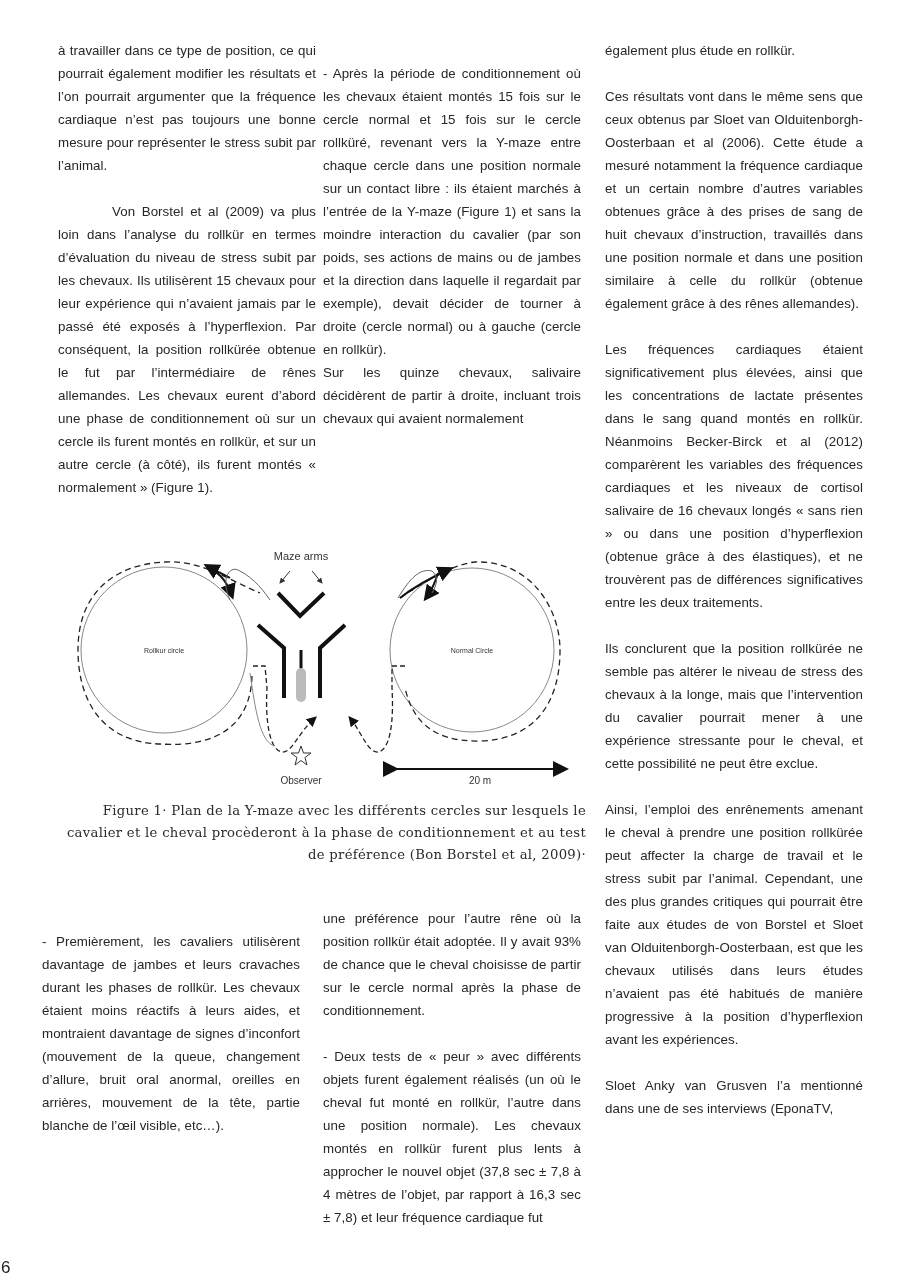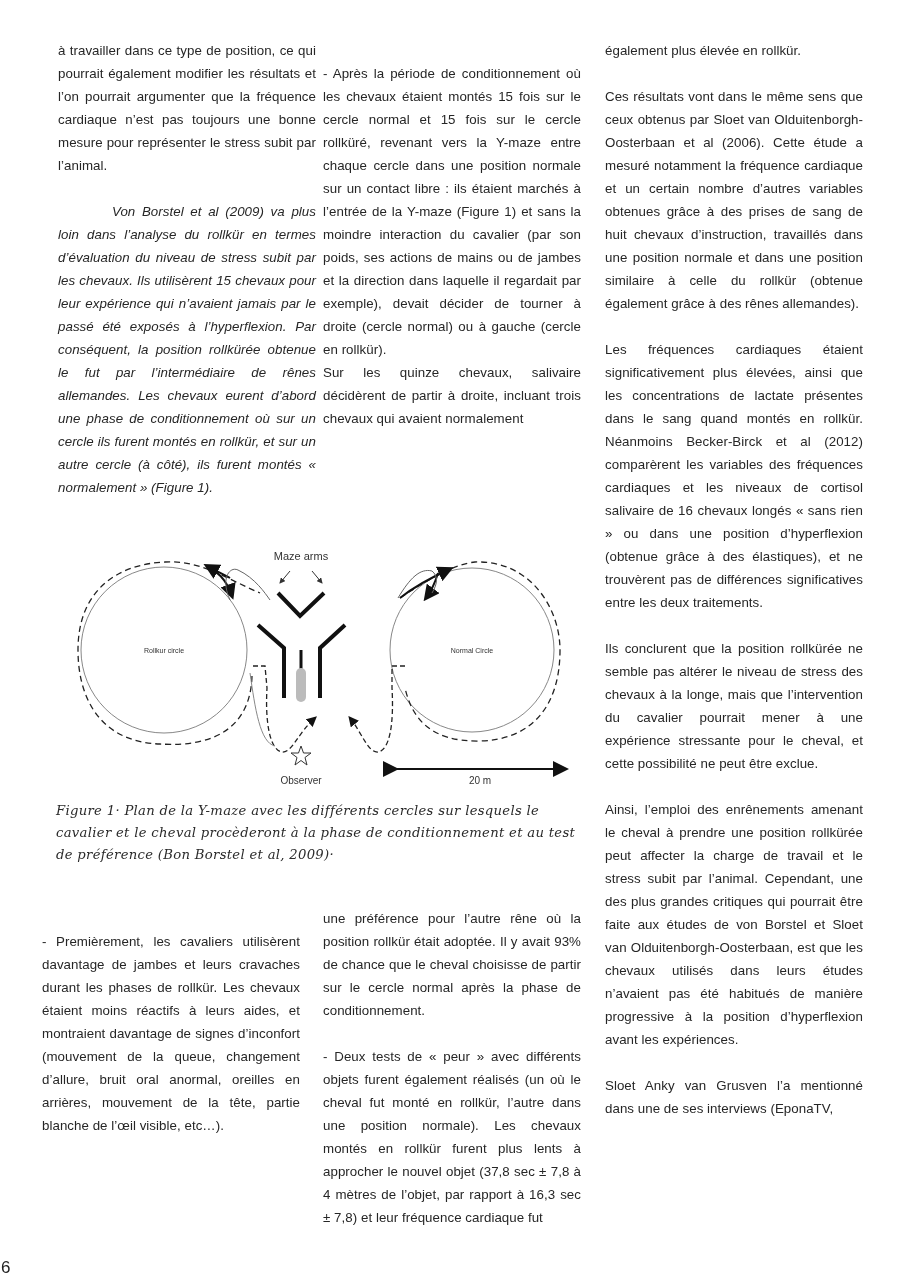--- a/index.html
+++ b/index.html
@@ -2,50 +2,50 @@
 <html><head>
 <meta charset="utf-8">
 <style>
   html, body { margin:0; padding:0; background:#ffffff; }
   body { width:904px; height:1280px; position:relative; overflow:hidden;
          font-family:"Liberation Sans", "DejaVu Sans", sans-serif; color:#262626; }
   .col { position:absolute; width:258px; font-size:13.3px; line-height:23px;
          text-align:justify; letter-spacing:0.05px; }
   .col p { margin:0; }
   .col p.gap { margin-top:23px; }
-  .col p.indent { text-indent:54px;font-style:italic; }
+  .col p.indent { text-indent:54px; }
   #c1 { left:58px; top:39px; }
   #c2 { left:323px; top:39px; }
   #c3 { left:605px; top:39px; }
   #b1 { left:42px; top:907px; }
   #b2 { left:323px; top:907px; }
   .figure { position:absolute; left:60px; top:538px; width:530px; height:255px; }
   .figure svg { width:530px; height:255px; display:block; }
   .caption { position:absolute; left:56px; top:800px; width:530px;
-             font-family:"DejaVu Serif", serif; font-style:italic; font-size:13.2px;
-             line-height:22px; text-align:left; color:#2a2a2a; letter-spacing:0.3px; }
+             font-family:"DejaVu Serif", serif; font-size:13.2px;
+             line-height:22px; text-align:right; color:#2a2a2a; letter-spacing:0.3px; }
   .page-num { position:absolute; left:1px; top:1258px; font-size:17px; color:#222;
               font-family:"Liberation Sans", sans-serif; }
   .lbl { font-family:"Liberation Sans", sans-serif; fill:#333; }
 </style>
 </head>
 <body>
 
 <div class="col" id="c1">
   <p>à travailler dans ce type de position, ce qui pourrait également modifier les résultats et l’on pourrait argumenter que la fréquence cardiaque n’est pas toujours une bonne mesure pour représenter le stress subit par l’animal.</p>
   <p class="gap indent">Von Borstel et al (2009) va plus loin dans l’analyse du rollkür en termes d’évaluation du niveau de stress subit par les chevaux. Ils utilisèrent 15 chevaux pour leur expérience qui n’avaient jamais par le passé été exposés à l’hyperflexion. Par conséquent, la position rollkürée obtenue le fut par l’intermédiaire de rênes allemandes. Les chevaux eurent d’abord une phase de conditionnement où sur un cercle ils furent montés en rollkür, et sur un autre cercle (à côté), ils furent montés « normalement » (Figure 1).</p>
 </div>
 
 <div class="col" id="c2">
   <p class="gap">- Après la période de conditionnement où les chevaux étaient montés 15 fois sur le cercle normal et 15 fois sur le cercle rollküré, revenant vers la Y-maze entre chaque cercle dans une position normale sur un contact libre : ils étaient marchés à l’entrée de la Y-maze (Figure 1) et sans la moindre interaction du cavalier (par son poids, ses actions de mains ou de jambes et la direction dans laquelle il regardait par exemple), devait décider de tourner à droite (cercle normal) ou à gauche (cercle en rollkür).</p>
   <p>Sur les quinze chevaux, salivaire décidèrent de partir à droite, incluant trois chevaux qui avaient normalement</p>
 </div>
 
 <div class="col" id="c3">
-  <p>également plus élevée en rollkür.</p>
+  <p>également plus étude en rollkür.</p>
   <p class="gap">Ces résultats vont dans le même sens que ceux obtenus par Sloet van Olduitenborgh-Oosterbaan et al (2006). Cette étude a mesuré notamment la fréquence cardiaque et un certain nombre d’autres variables obtenues grâce à des prises de sang de huit chevaux d’instruction, travaillés dans une position normale et dans une position similaire à celle du rollkür (obtenue également grâce à des rênes allemandes).</p>
   <p class="gap">Les fréquences cardiaques étaient significativement plus élevées, ainsi que les concentrations de lactate présentes dans le sang quand montés en rollkür. Néanmoins Becker-Birck et al (2012) comparèrent les variables des fréquences cardiaques et les niveaux de cortisol salivaire de 16 chevaux longés « sans rien » ou dans une position d’hyperflexion (obtenue grâce à des élastiques), et ne trouvèrent pas de différences significatives entre les deux traitements.</p>
   <p class="gap">Ils conclurent que la position rollkürée ne semble pas altérer le niveau de stress des chevaux à la longe, mais que l’intervention du cavalier pourrait mener à une expérience stressante pour le cheval, et cette possibilité ne peut être exclue.</p>
   <p class="gap">Ainsi, l’emploi des enrênements amenant le cheval à prendre une position rollkürée peut affecter la charge de travail et le stress subit par l’animal. Cependant, une des plus grandes critiques qui pourrait être faite aux études de von Borstel et Sloet van Olduitenborgh-Oosterbaan, est que les chevaux utilisés dans leurs études n’avaient pas été habitués de manière progressive à la position d’hyperflexion avant les expériences.</p>
   <p class="gap">Sloet Anky van Grusven l’a mentionné dans une de ses interviews (EponaTV,</p>
 </div>
 
 <div class="figure">
   <svg viewBox="0 0 530 255">
     <defs>

